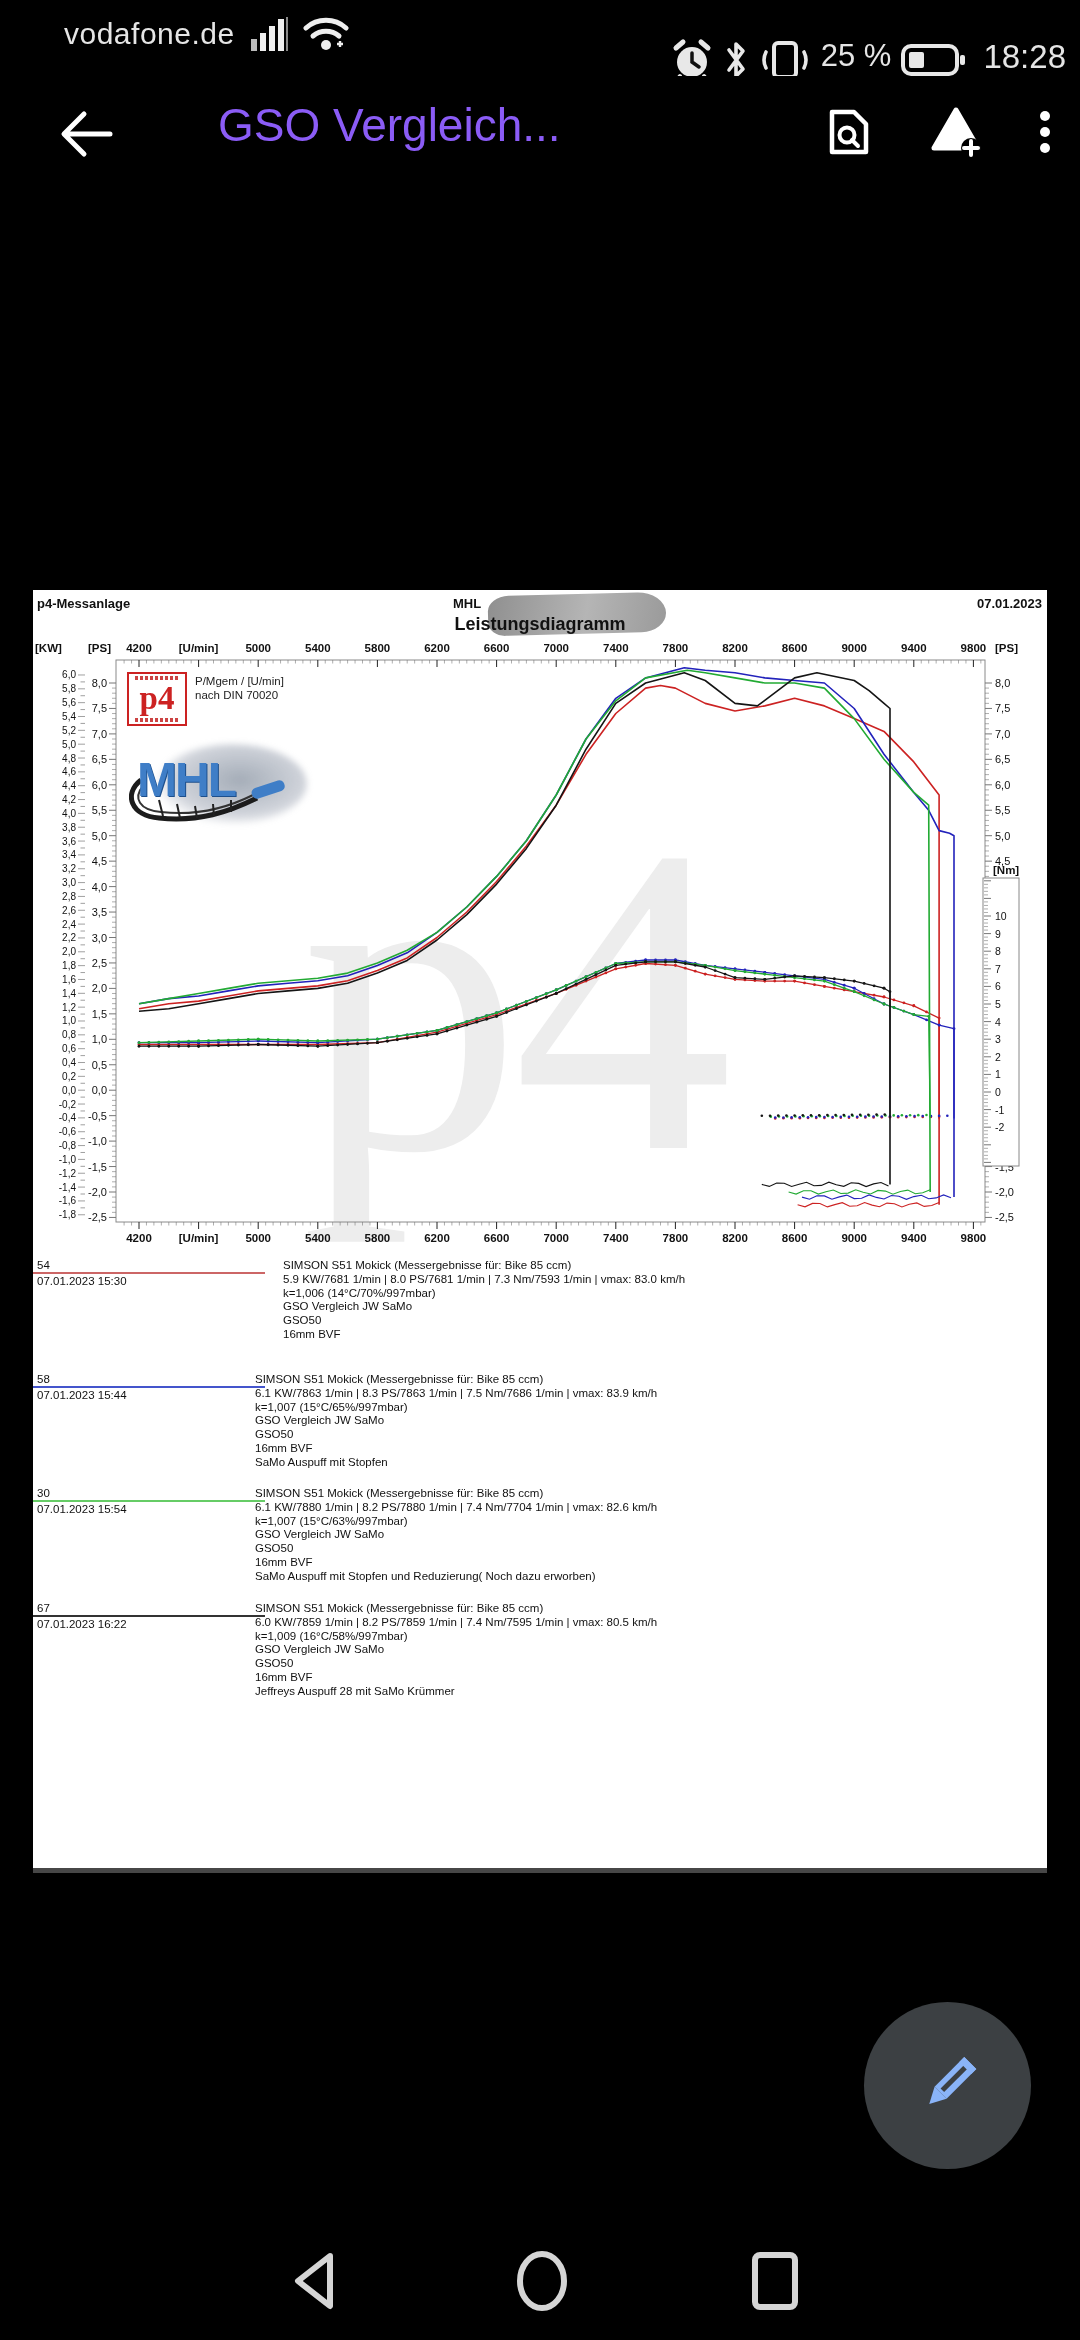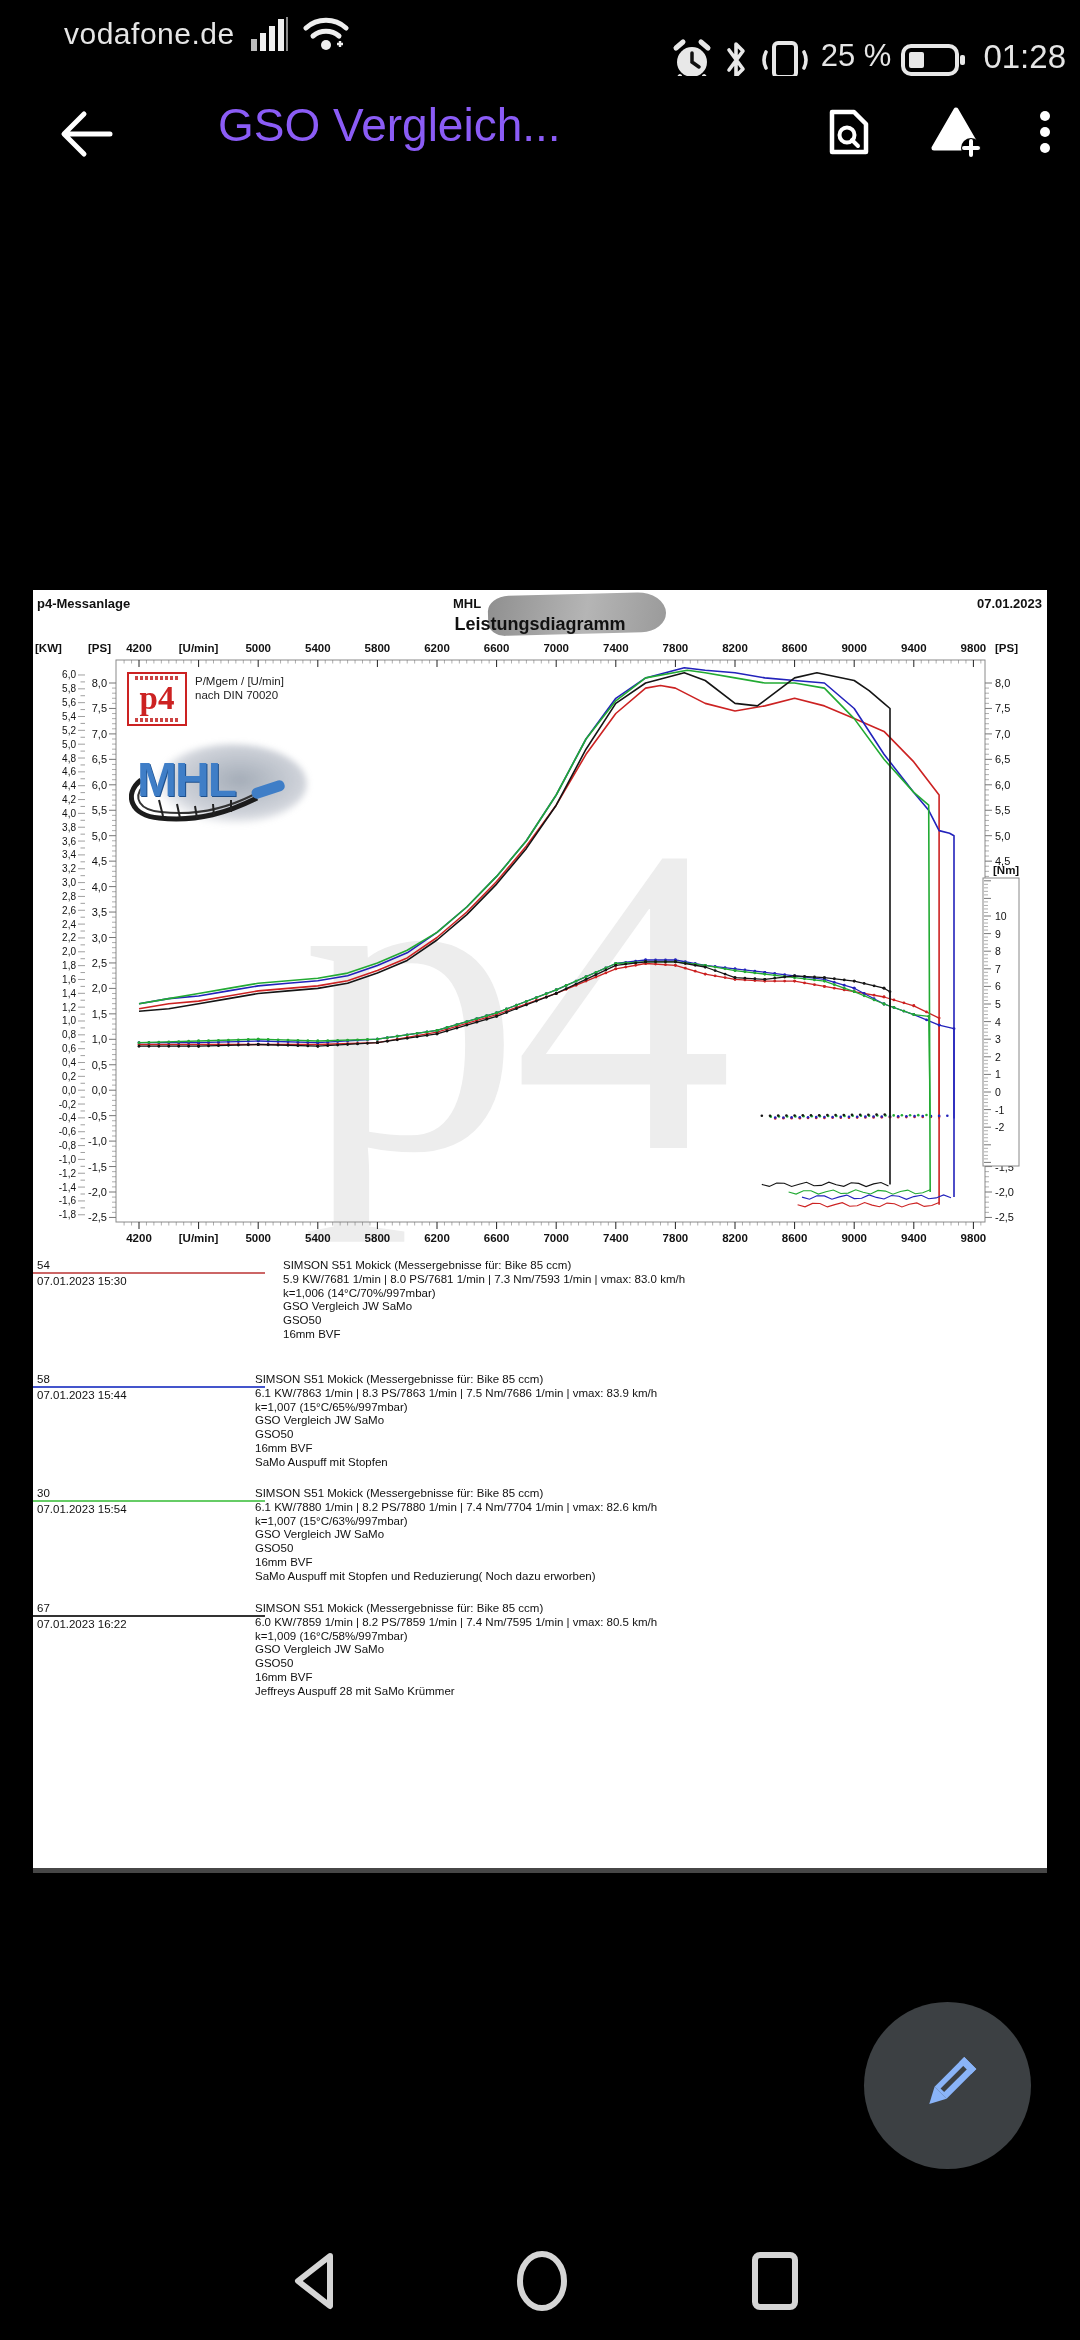--- a/index.html
+++ b/index.html
@@ -89,21 +89,21 @@
     <svg width="52" height="44" viewBox="0 0 52 44">
       <rect x="15" y="5" width="22" height="34" rx="4" stroke="#e8e8e8" stroke-width="4" fill="none"></rect>
       <path d="M7 14 q-4 8 0 16 M45 14 q4 8 0 16" stroke="#e8e8e8" stroke-width="3.6" fill="none" stroke-linecap="round"></path>
     </svg>
     <span class="sb-pct">25 %</span>
     <svg width="66" height="44" viewBox="0 0 66 44">
       <rect x="2" y="8" width="54" height="28" rx="8" stroke="#e8e8e8" stroke-width="4" fill="none"></rect>
       <rect x="8" y="14" width="15" height="16" rx="2" fill="#e8e8e8"></rect>
       <rect x="59" y="17" width="5" height="10" rx="2" fill="#e8e8e8"></rect>
     </svg>
-    <span class="sb-time">01:28</span>
+    <span class="sb-time">18:28</span>
   </div>
 </div>
 
 <div class="app-bar">
   <svg class="ab-back" width="58" height="52" viewBox="0 0 58 52">
     <path d="M26 6 L6 26 L26 46 M7 26 L52 26" stroke="#fff" stroke-width="5" fill="none" stroke-linecap="round" stroke-linejoin="round"></path>
   </svg>
   <div class="ab-title">GSO Vergleich...</div>
   <div class="ab-actions">
     <svg width="52" height="52" viewBox="0 0 52 52">

